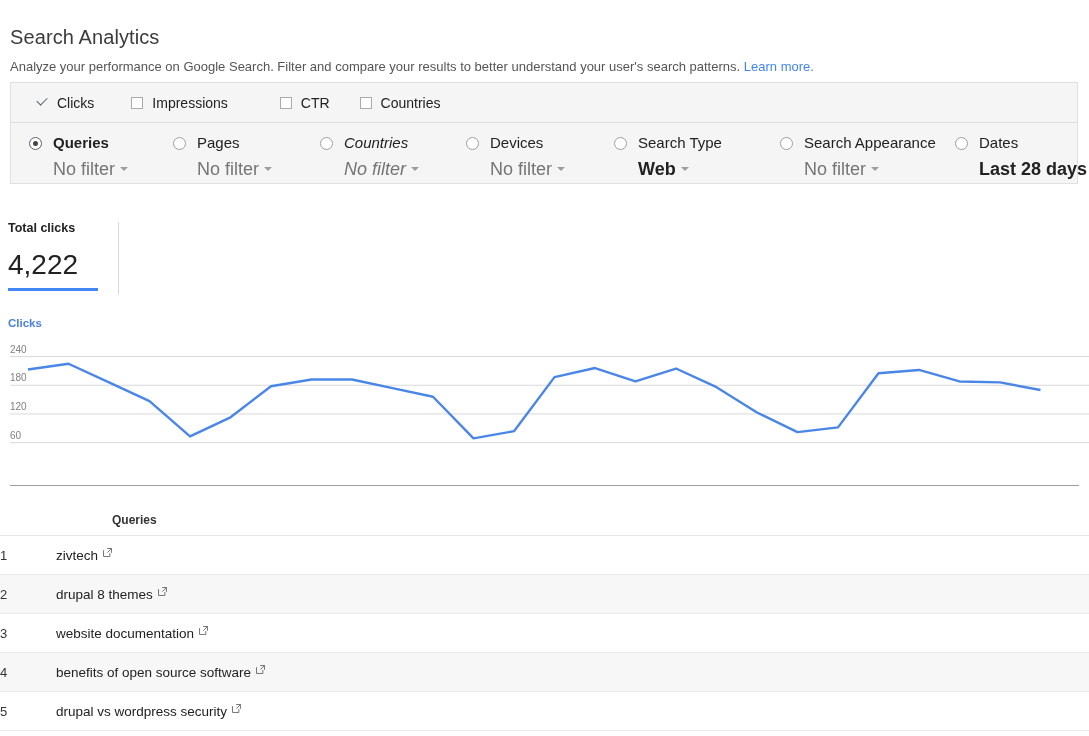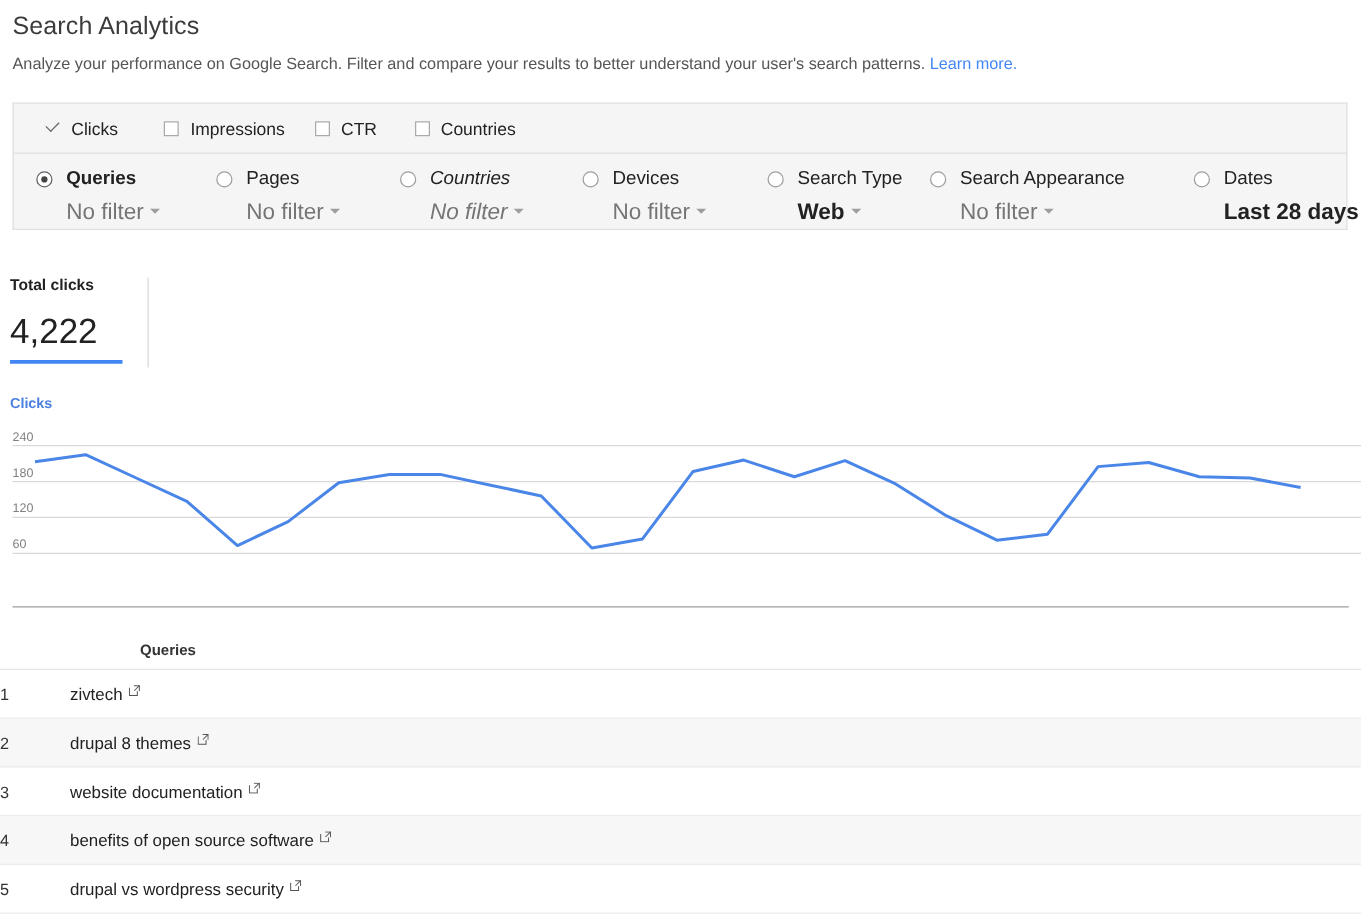--- a/index.html
+++ b/index.html
@@ -11,21 +11,21 @@
     width: 1089px;
     height: 736px;
     font-family: "Liberation Sans", sans-serif;
     color: #222222;
     overflow: hidden;
     position: relative;
     -webkit-font-smoothing: antialiased;
   }
 
   
-  .page-header { padding: 8px 0 0 10px; }
+  .page-header { padding: 24px 0 0 10px; }
   .page-title {
     font-size: 20px;
     font-weight: 400;
     color: #3c3c3c;
     line-height: 26px;
     margin: 0 0 9px 0;
     letter-spacing: 0.1px;
   }
   .page-subtitle {
     font-size: 13px;
@@ -309,21 +309,21 @@
   </div>
 </div>
 
 <div class="filter-panel">
 
   <div class="metric-row" id="metric-row">
       <div class="metric-item" style="margin-right: 37px;">
         <span class="cb-check"></span>
         <span class="metric-label">Clicks</span>
       </div>
-      <div class="metric-item" style="margin-right: 24px;">
+      <div class="metric-item" style="margin-right: 52px;">
         <span class="cb-box"></span>
         <span class="metric-label">Impressions</span>
       </div>
       <div class="metric-item" style="margin-right: 30px;">
         <span class="cb-box"></span>
         <span class="metric-label">CTR</span>
       </div>
       <div class="metric-item">
         <span class="cb-box"></span>
         <span class="metric-label">Countries</span>
@@ -359,21 +359,21 @@
           <span class="dim-filter"><span>No filter</span><span class="caret"></span></span>
         </span>
       </div>
       <div class="dim-item" style="position: absolute; left: 603px; top: 11px;">
         <span class="radio"></span>
         <span class="dim-texts">
           <span class="dim-label">Search Type</span>
           <span class="dim-filter active"><span>Web</span><span class="caret"></span></span>
         </span>
       </div>
-      <div class="dim-item" style="position: absolute; left: 733px; top: 11px;">
+      <div class="dim-item" style="position: absolute; left: 769px; top: 11px;">
         <span class="radio"></span>
         <span class="dim-texts">
           <span class="dim-label">Search Appearance</span>
           <span class="dim-filter"><span>No filter</span><span class="caret"></span></span>
         </span>
       </div>
       <div class="dim-item" style="position: absolute; left: 944px; top: 11px;">
         <span class="radio"></span>
         <span class="dim-texts">
           <span class="dim-label">Dates</span>

